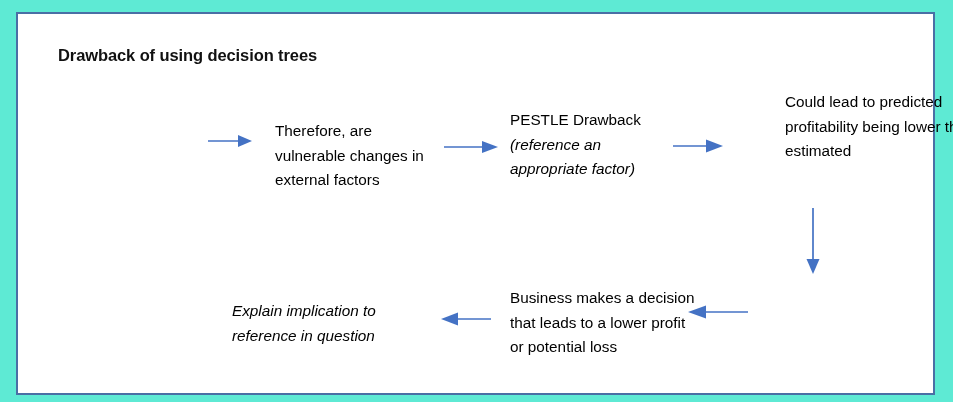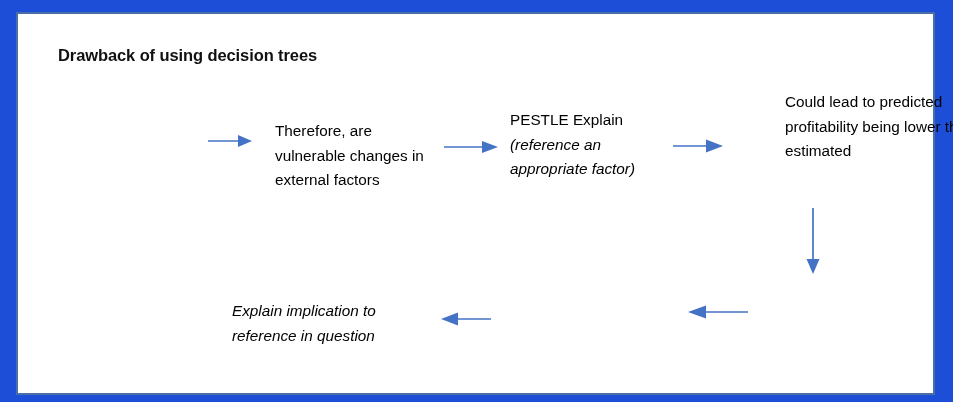--- a/index.html
+++ b/index.html
@@ -7,21 +7,21 @@
     padding: 0;
     background: #ffffff;
   }
   body {
     font-family: "Liberation Sans", sans-serif;
   }
   #screen {
     position: relative;
     width: 953px;
     height: 402px;
-    background: #1d4ed8;
+    background: #5eead4;
     overflow: hidden;
   }
   #frame {
     position: absolute;
     left: 16px;
     top: 12px;
     width: 919px;
     height: 383px;
     border: 2px solid #4a6fa5;
     background: #ffffff;
@@ -78,25 +78,26 @@
 
 <div id="screen">
 
   <div id="frame" style="border-color: rgb(74, 111, 165);">
 
     <div id="title">Drawback of using decision trees</div>
 
 
     <div class="node" id="node-2">Therefore, are vulnerable changes in external factors</div>
 
-    <div class="node" id="node-3"><span>PESTLE Explain</span><br><span class="ital">(reference an appropriate factor)</span></div>
+    <div class="node" id="node-3"><span>PESTLE Drawback</span><br><span class="ital">(reference an appropriate factor)</span></div>
 
     <div class="node" id="node-4">Could lead to predicted profitability being lower than estimated</div>
 
 
+    <div class="node" id="node-6">Business makes a decision that leads to a lower profit or potential loss</div>
 
     <div class="node allital" id="node-7">Explain implication to reference in question</div>
 
     <div class="arrow" id="arrow-1">
       <svg width="44" height="18" viewBox="0 0 44 18">
         <line x1="0" y1="9" x2="33" y2="9" stroke="#4472C4" stroke-width="1.7"></line>
         <polygon points="30,3 44,9 30,15" fill="#4472C4"></polygon>
       </svg>
     </div>
 

